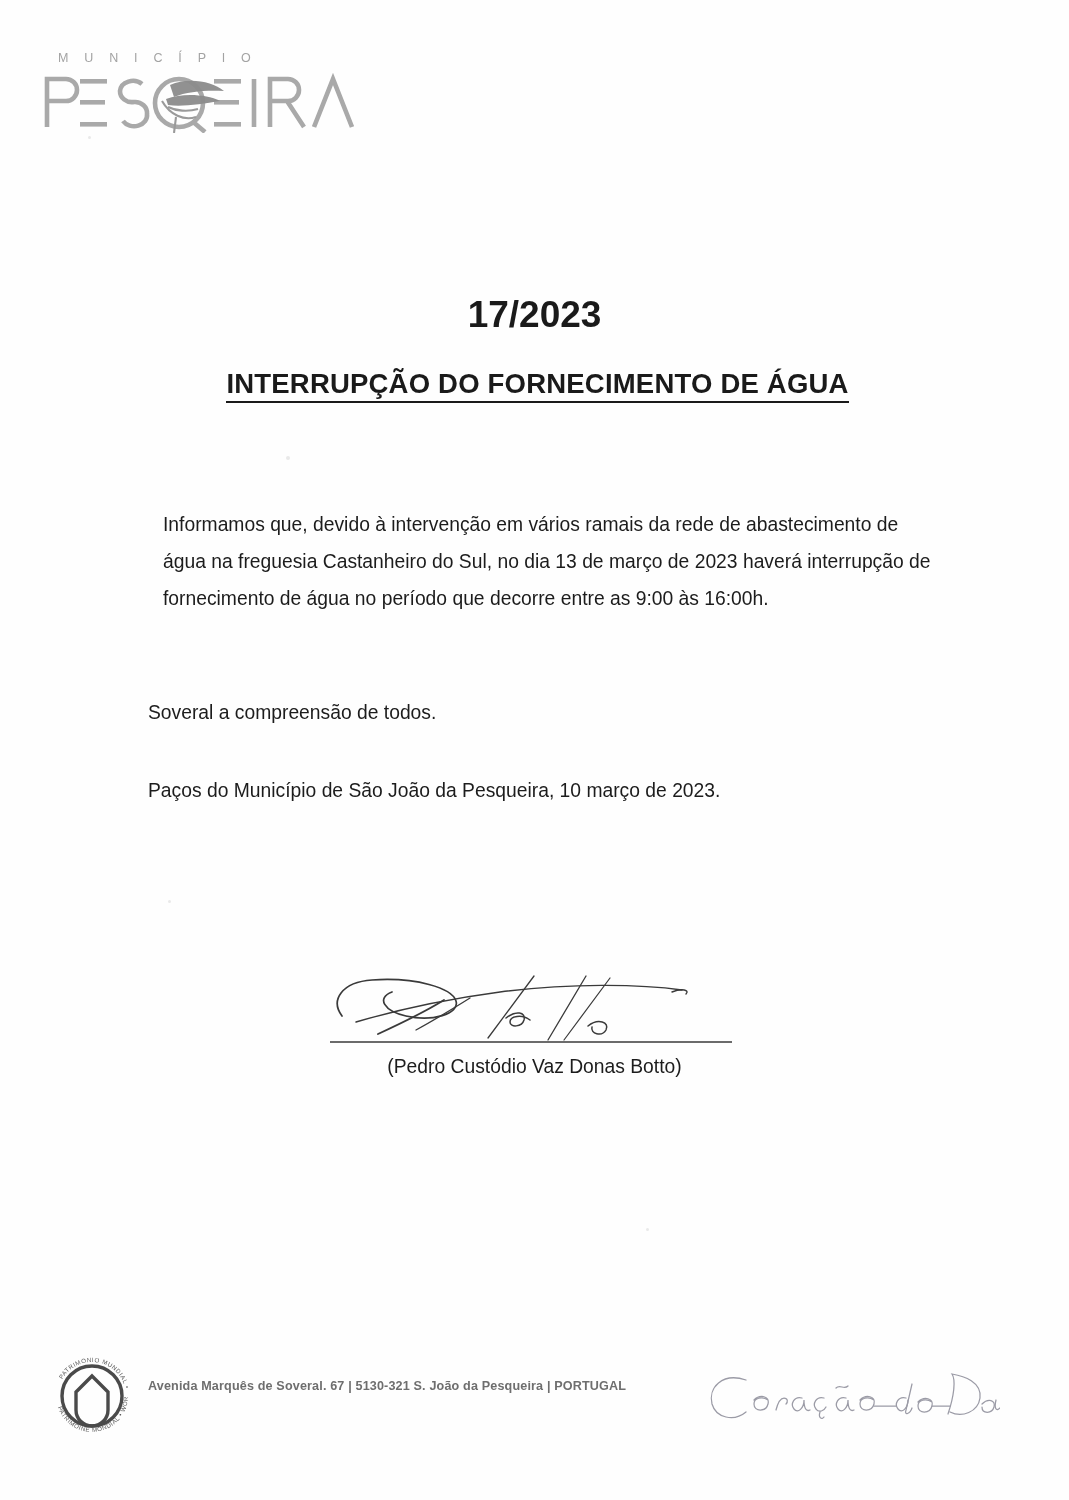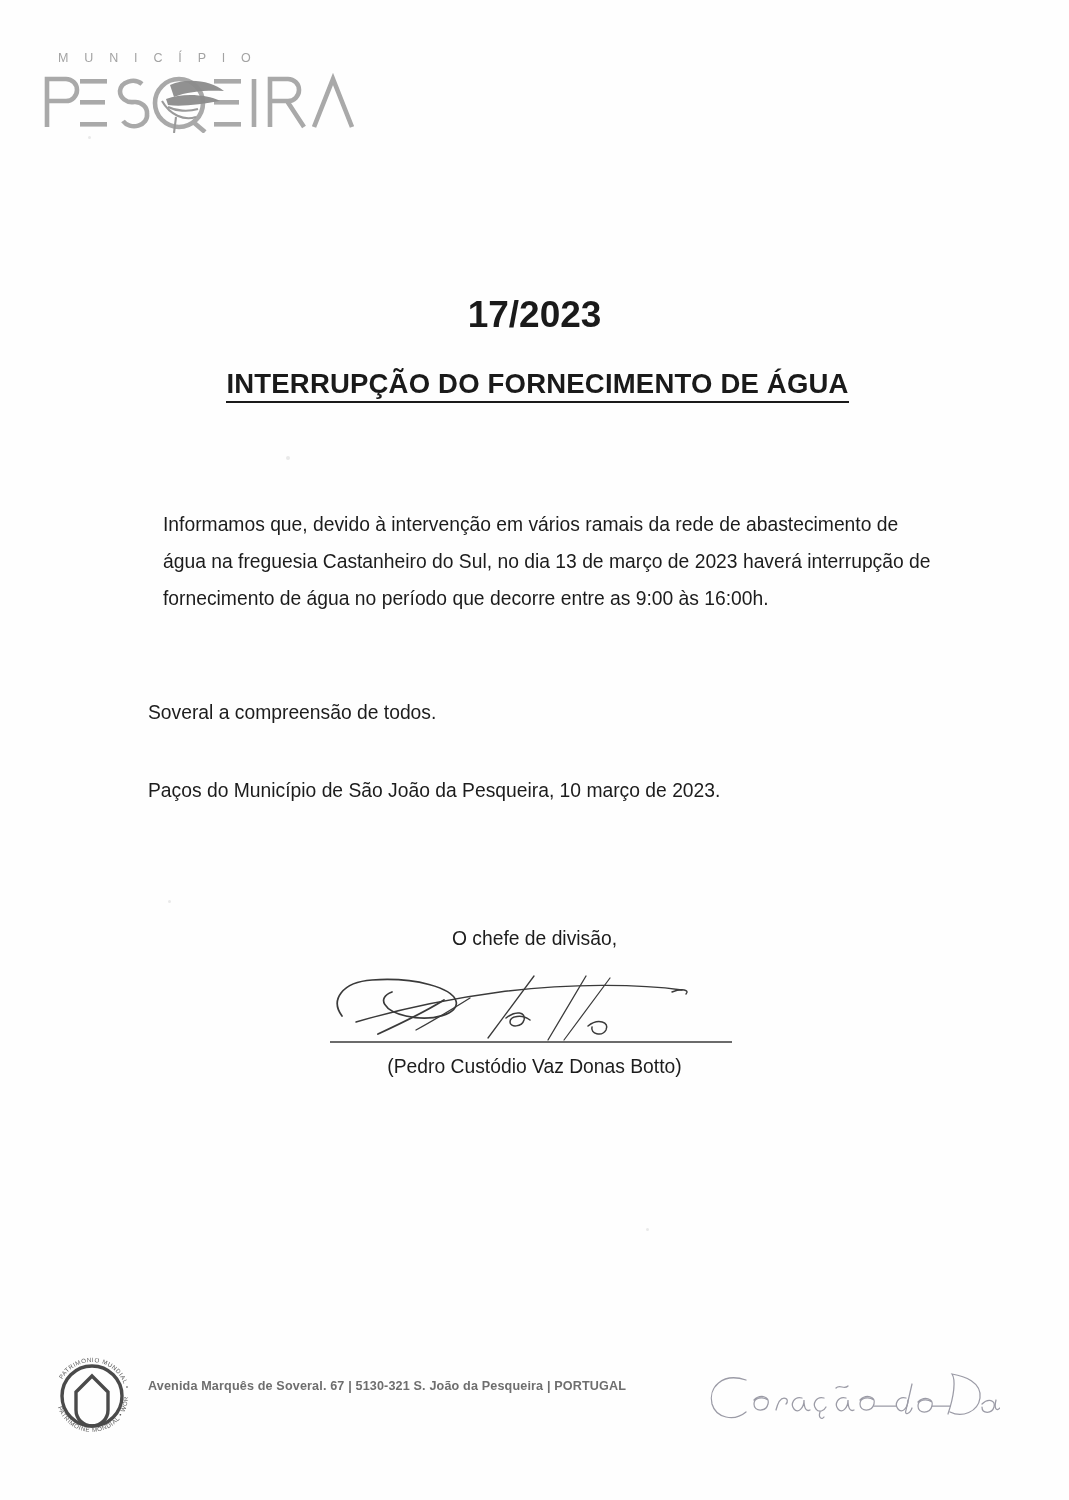--- a/index.html
+++ b/index.html
@@ -234,21 +234,20 @@
   <div class="title-subject">
     <span>INTERRUPÇÃO DO FORNECIMENTO DE ÁGUA</span>
   </div>
 
   <div class="body-block para para-main">Informamos que, devido à intervenção em vários ramais da rede de abastecimento de água na freguesia Castanheiro do Sul, no dia 13 de março de 2023 haverá interrupção de fornecimento de água no período que decorre entre as 9:00 às 16:00h.</div>
 
   <div class="body-block para para-thanks">Soveral a compreensão de todos.</div>
 
   <div class="body-block para para-place">Paços do Município de São João da Pesqueira, 10 março de 2023.</div>
 
-  <div class="sign-role">O chefe de divisão,</div>
 
   <div class="sign-area">
     <svg class="sign-svg" width="420" height="92" viewBox="0 0 420 92" aria-hidden="true">
       <g fill="none" stroke="#3a3a3a" stroke-linecap="round">
         <path d="M22,56 C10,40 22,22 52,20 C96,17 132,28 136,41 C140,54 112,62 86,56 C64,51 56,38 72,32" stroke-width="1.7"></path>
         <path d="M36,62 C70,52 120,40 180,32 C250,23 320,24 362,30" stroke-width="1.4"></path>
         <path d="M58,74 C84,62 108,50 124,40" stroke-width="1.8"></path>
         <path d="M96,70 C118,58 134,48 150,38" stroke-width="1.3"></path>
         <path d="M168,78 L214,16" stroke-width="1.3"></path>
         <path d="M228,80 L266,16" stroke-width="1.3"></path>

